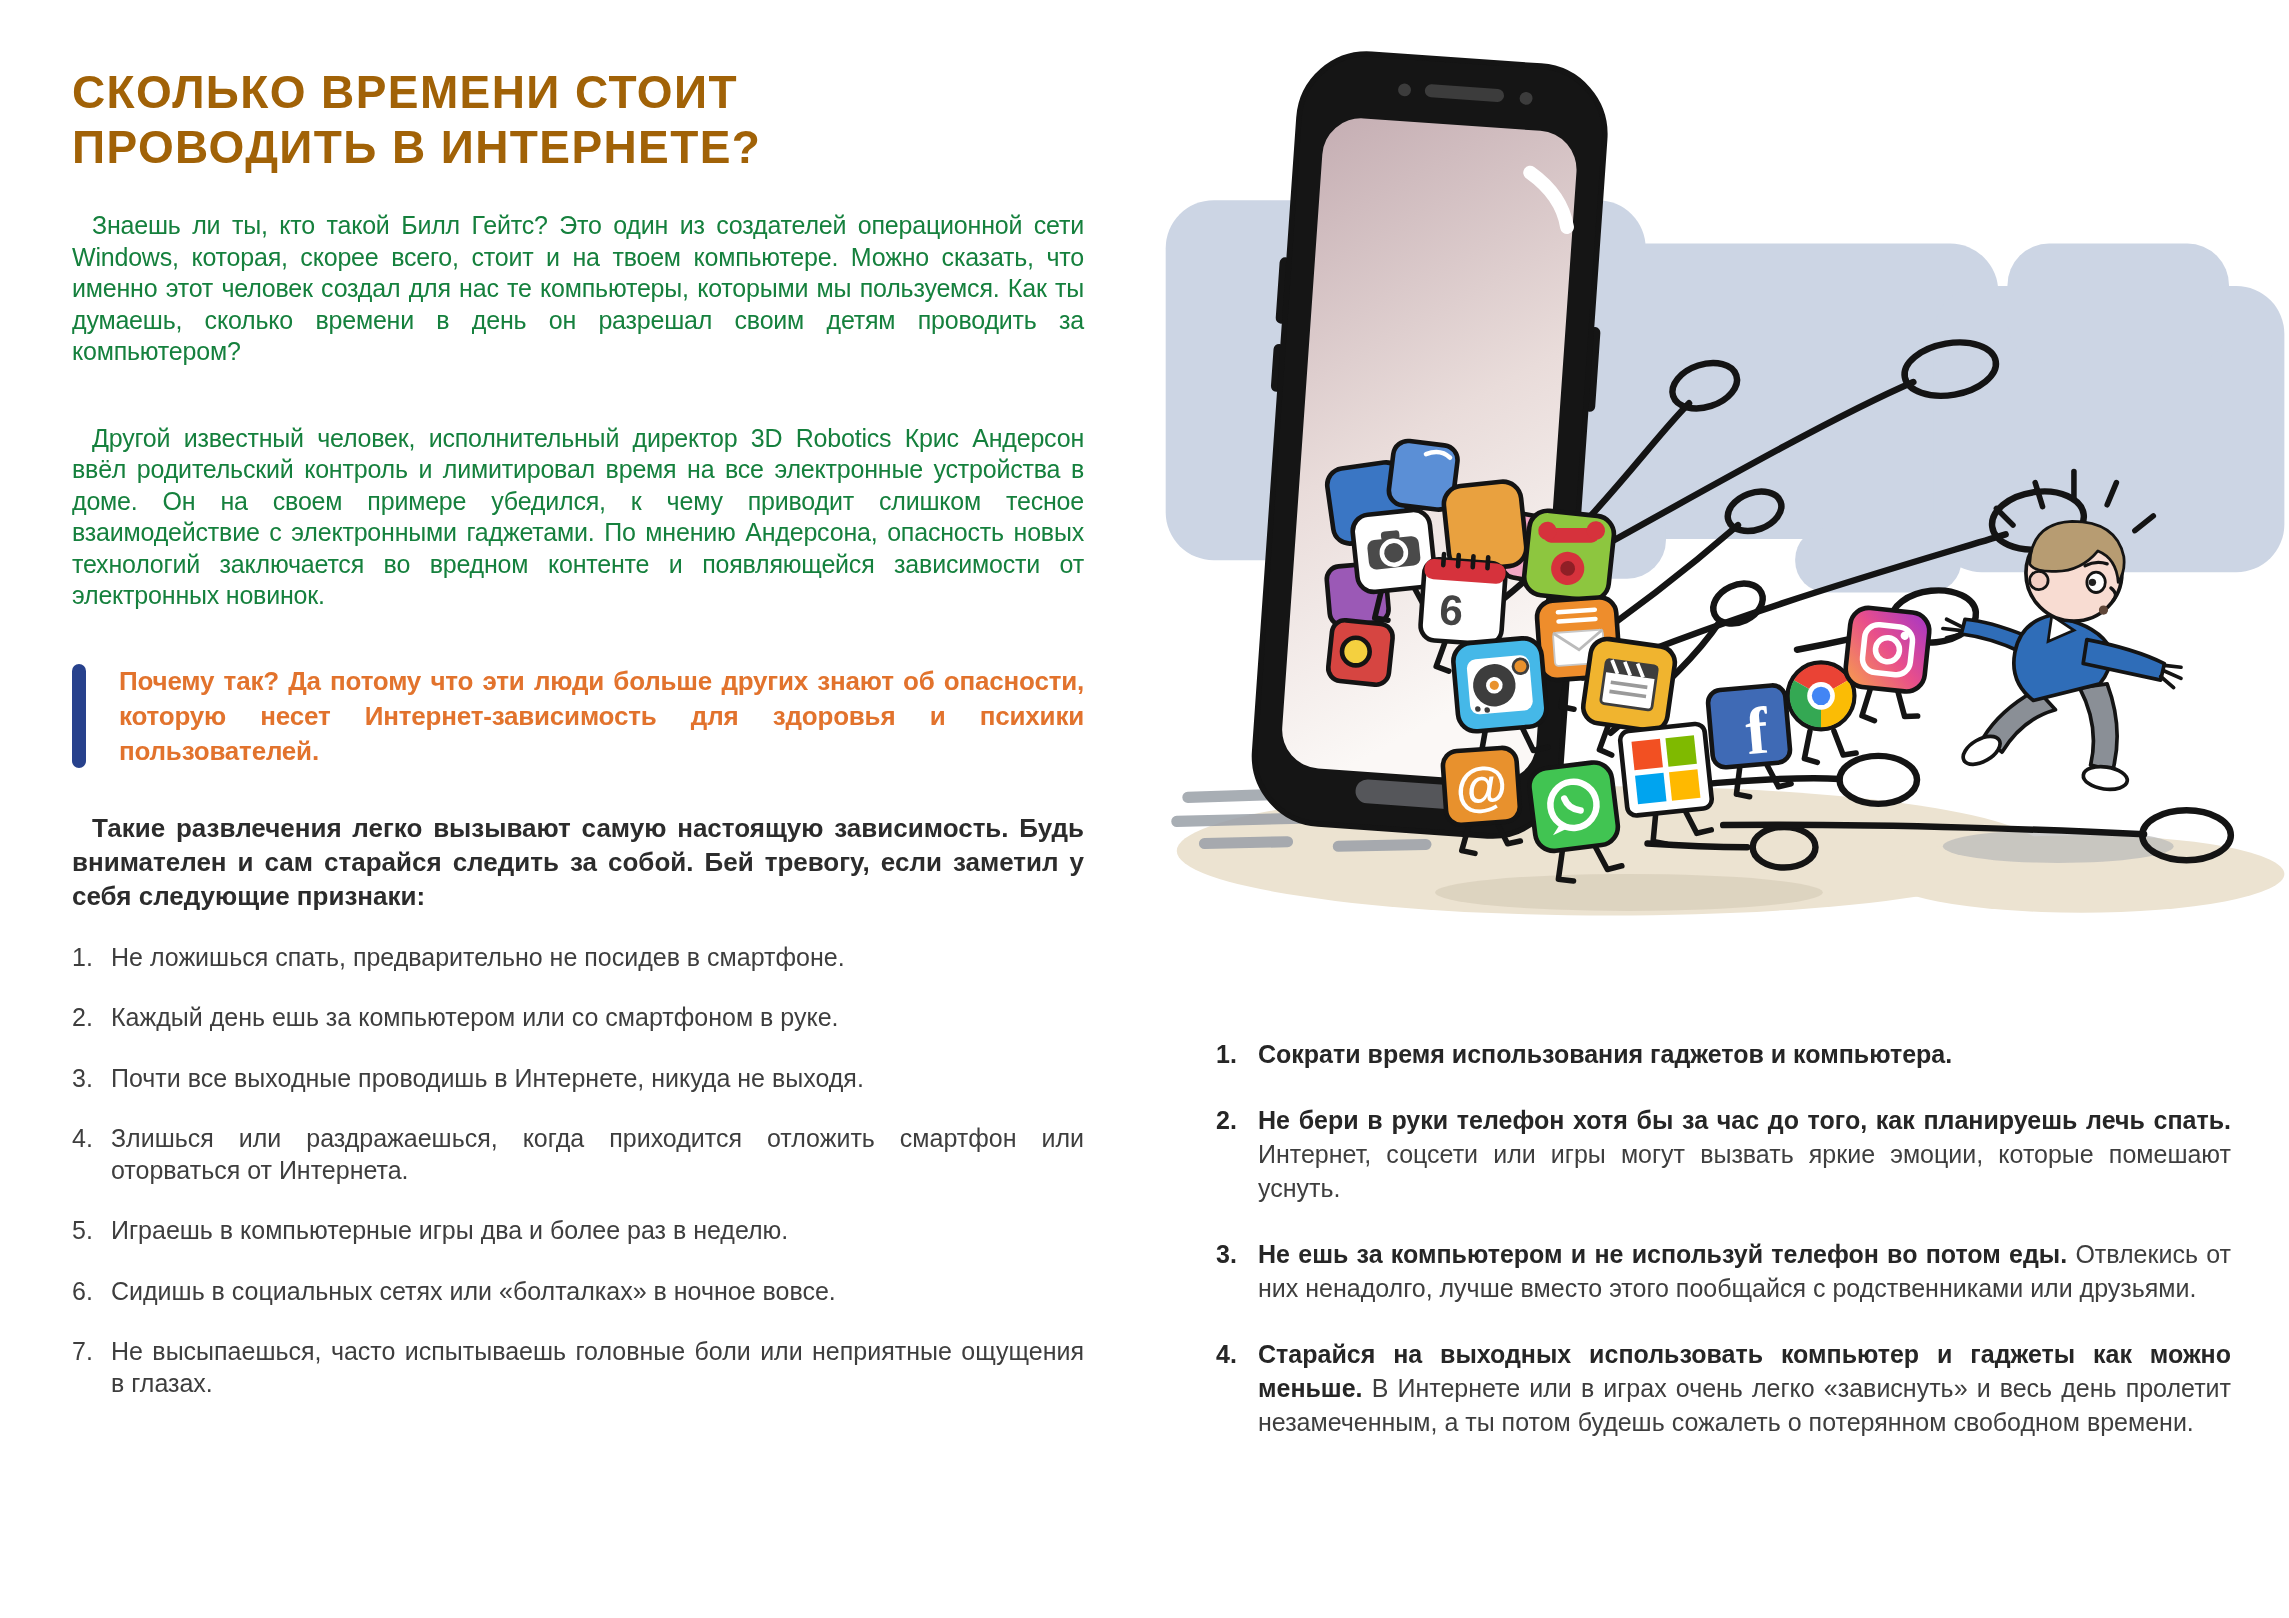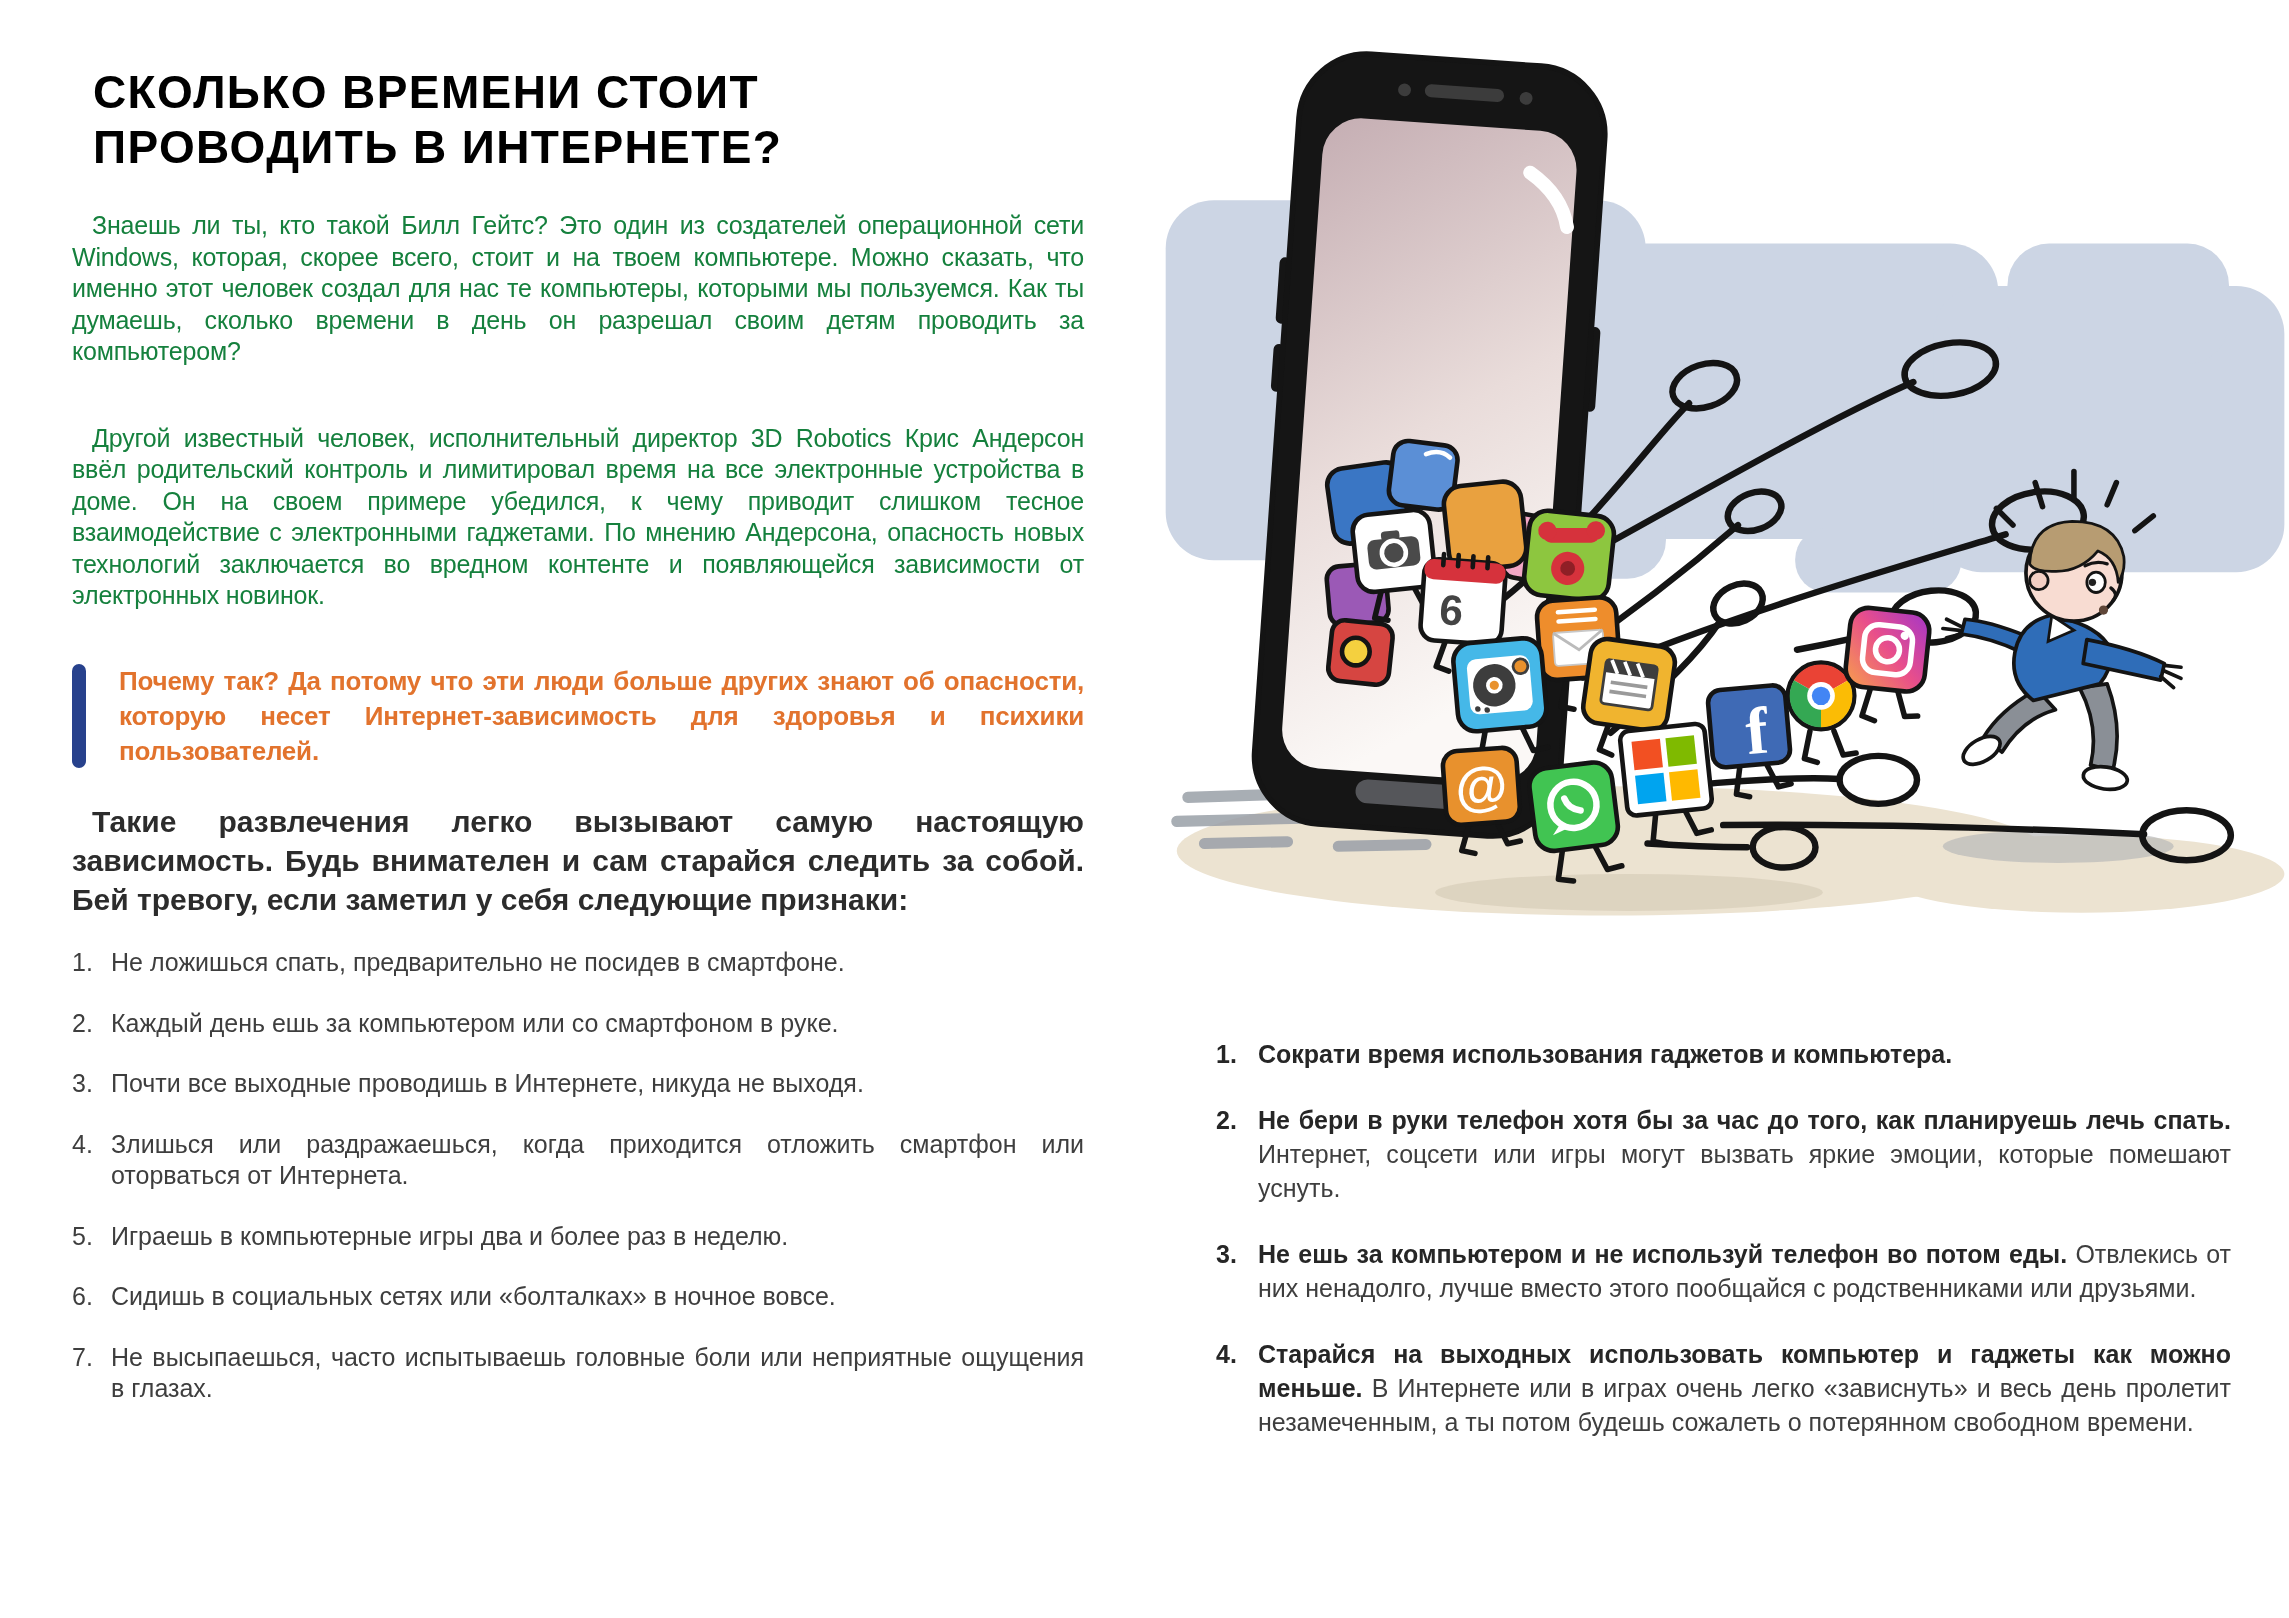--- a/index.html
+++ b/index.html
@@ -6,44 +6,43 @@
   html,body { background:#ffffff; }
   body {
     width:2290px; height:1619px; position:relative; overflow:hidden;
     font-family:"Liberation Sans", sans-serif; color:#3e3e3e;
   }
 
   
   .left-col { position:absolute; left:72px; top:65px; width:1012px; }
 
   .page-title {
-    color:#000000; font-size:46px; font-weight:800; line-height:1.2;
+    color:#a16207; font-size:46px; font-weight:800; line-height:1.2;
     letter-spacing:1.4px;
-    margin-left:21px;
   }
 
   p.body {
     font-size:25px; line-height:1.26; text-align:justify;
     color:#15803d; letter-spacing:-0.2px;
   }
   p.indent { text-indent:20px; }
   .intro { margin-top:35px; }
   .para2 { margin-top:55px; }
 
   .callout { display:flex; margin-top:52px; }
   .callout .bar {
     flex:0 0 14px; border-radius:8.3px; background:#27418c; margin-right:33px;
   }
   .callout p {
     flex:1; color:#e2732d; font-weight:600; font-size:26px;
     line-height:1.34; text-align:justify; letter-spacing:-0.2px;
   }
 
   .symptoms-intro {
-    margin-top:34px; font-weight:700; color:#2c2c2c; font-size:30px;
+    margin-top:44px; font-weight:700; color:#2c2c2c; font-size:26px;
     line-height:1.3; text-align:justify; text-indent:20px;
   }
 
   ol.symptoms { list-style:none; margin-top:28px; }
   ol.symptoms li {
     display:flex; margin-bottom:29px; font-size:25px; line-height:1.26;
   }
   ol.symptoms .num { flex:0 0 39px; }
   ol.symptoms .txt { flex:1; text-align:justify; }
 

